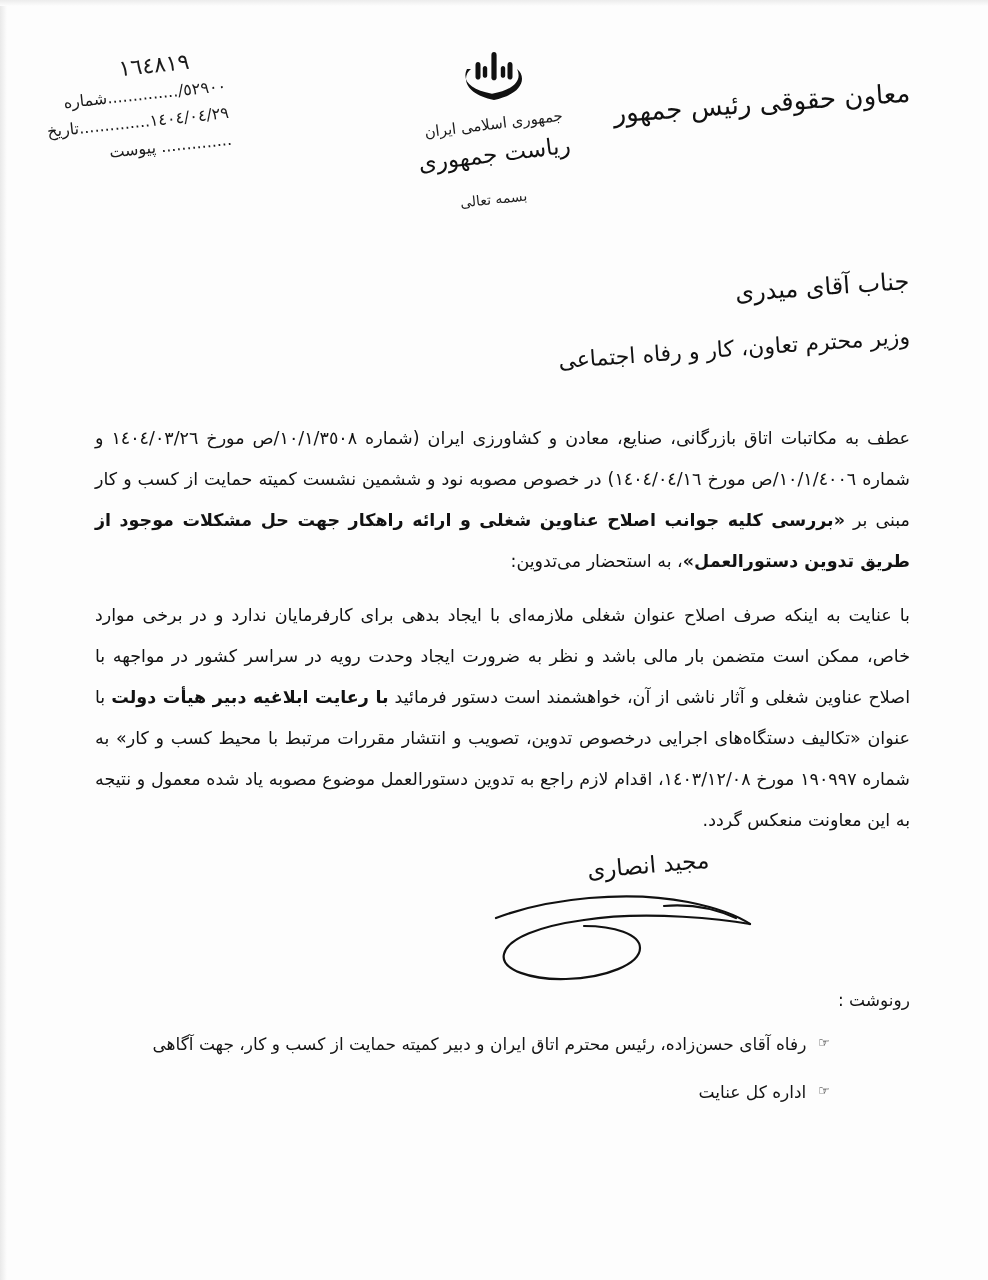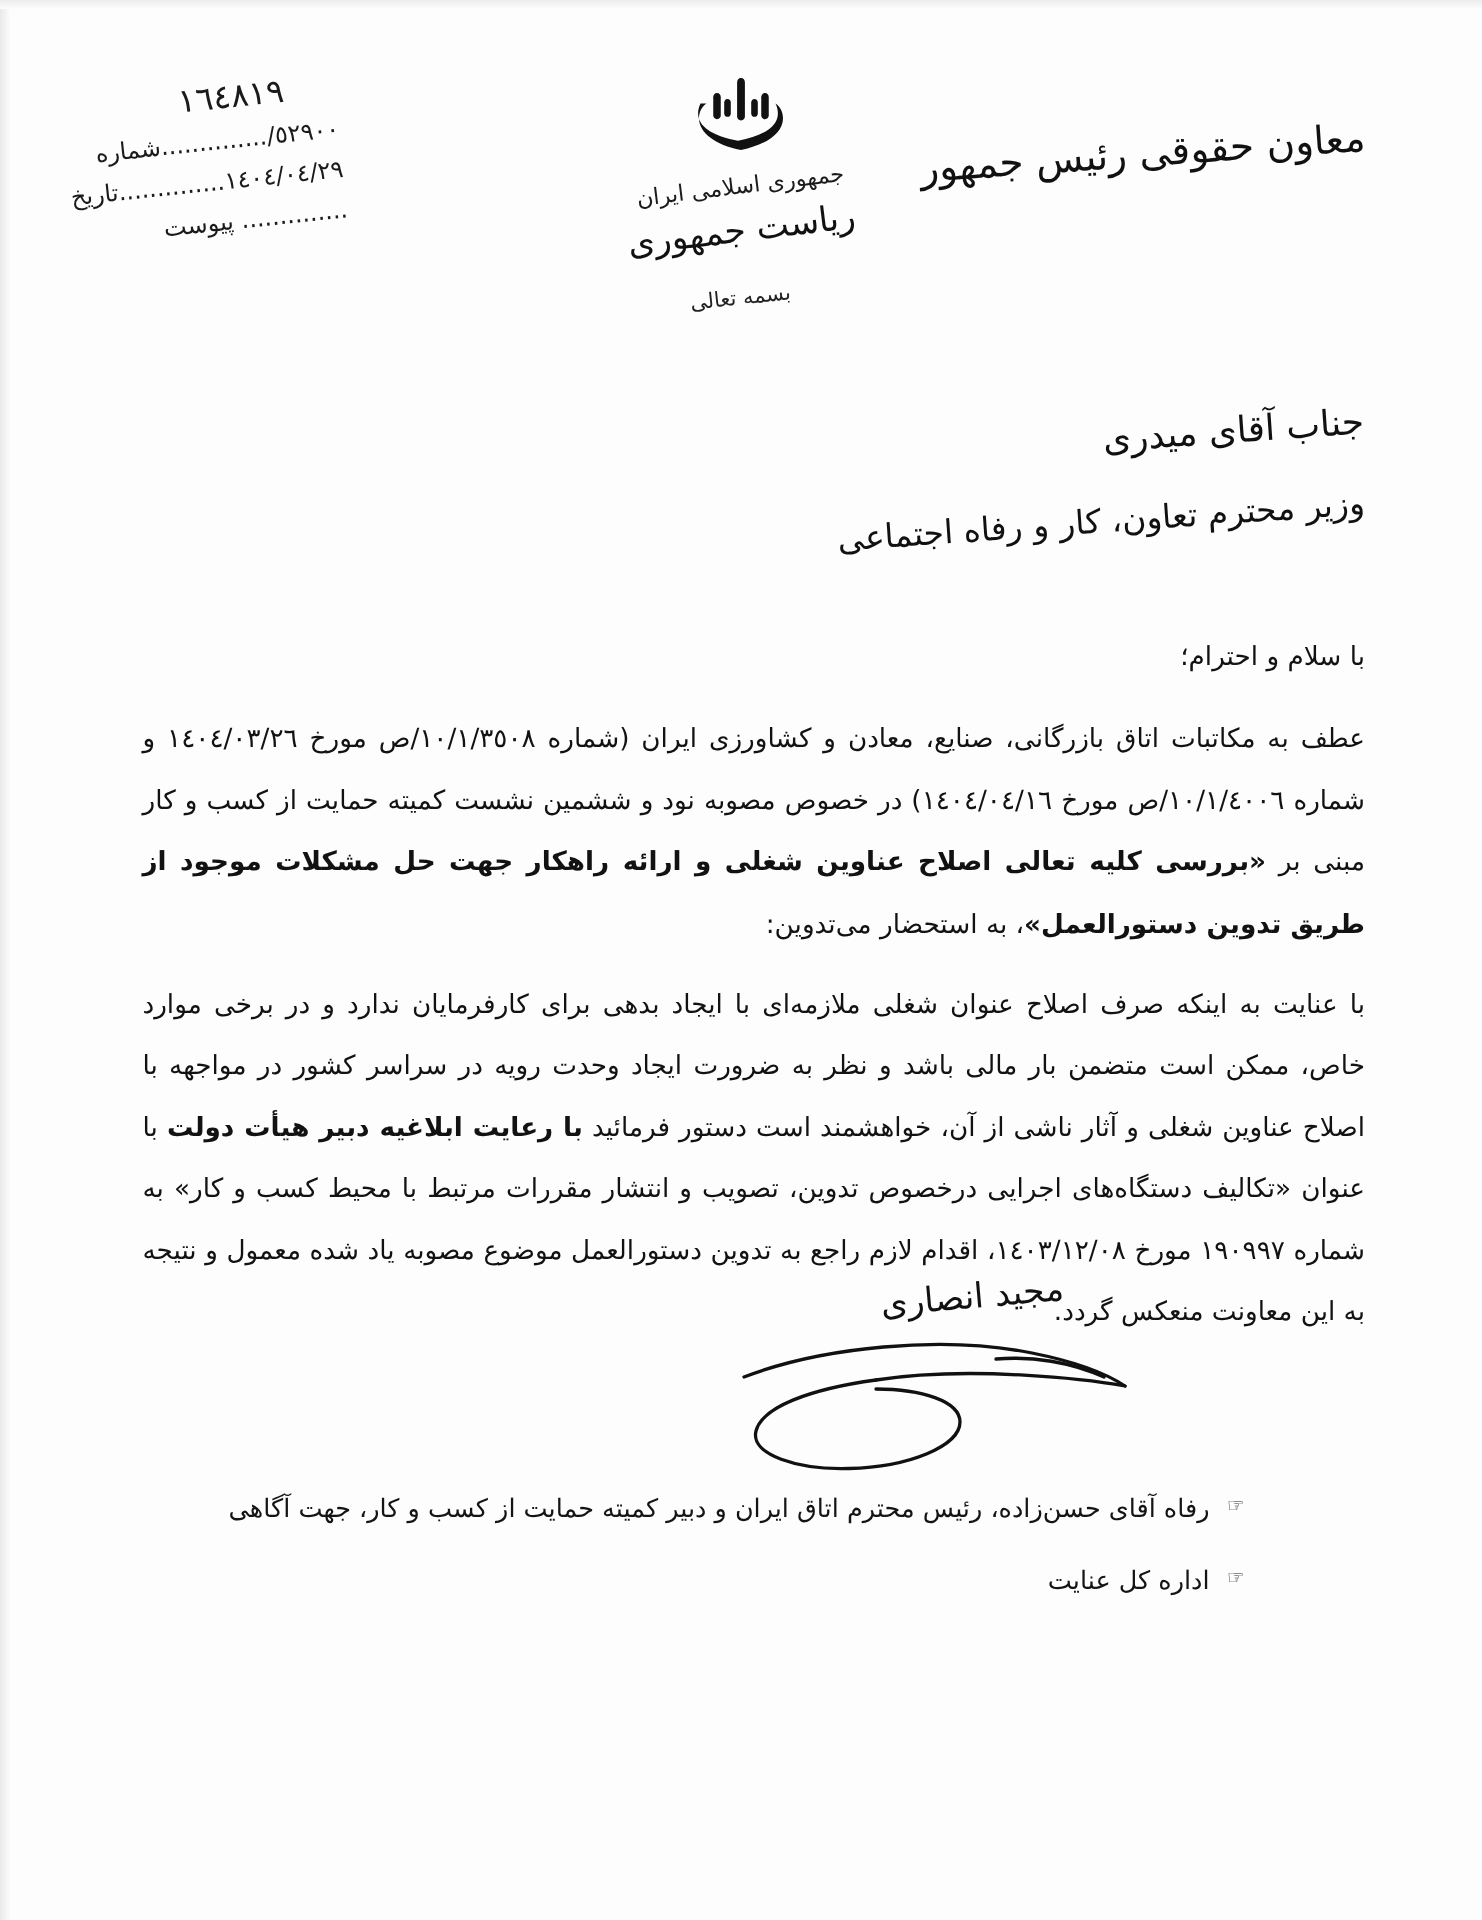--- a/index.html
+++ b/index.html
@@ -261,44 +261,44 @@
 
     <div class="dept-title">معاون حقوقی رئیس جمهور</div>
   </div>
 
   <div class="addressee">
     <div><span class="l1">جناب آقای میدری</span></div>
     <div><span class="l2">وزیر محترم تعاون، کار و رفاه اجتماعی</span></div>
   </div>
 
   <div class="body-block">
-    <div class="salutation">با سلام و احترام؛</div>
 
     <p class="para">
-      <span>عطف به مکاتبات اتاق بازرگانی، صنایع، معادن و کشاورزی ایران (شماره ١٠/١/٣٥٠٨/ص مورخ ١٤٠٤/٠٣/٢٦ و شماره ١٠/١/٤٠٠٦/ص مورخ ١٤٠٤/٠٤/١٦) در خصوص مصوبه نود و ششمین نشست کمیته حمایت از کسب و کار مبنی بر </span><span class="bold">«بررسی کلیه تعالی اصلاح عناوین شغلی و ارائه راهکار جهت حل مشکلات موجود از طریق تدوین دستورالعمل»</span><span>، به استحضار می‌تدوین:</span>
+      <span>عطف به مکاتبات اتاق بازرگانی، صنایع، معادن و کشاورزی ایران (شماره ١٠/١/٣٥٠٨/ص مورخ ١٤٠٤/٠٣/٢٦ و شماره ١٠/١/٤٠٠٦/ص مورخ ١٤٠٤/٠٤/١٦) در خصوص مصوبه نود و ششمین نشست کمیته حمایت از کسب و کار مبنی بر </span><span class="bold">«بررسی کلیه جوانب اصلاح عناوین شغلی و ارائه راهکار جهت حل مشکلات موجود از طریق تدوین دستورالعمل»</span><span>، به استحضار می‌تدوین:</span>
     </p>
 
     <p class="para">
       <span>با عنایت به اینکه صرف اصلاح عنوان شغلی ملازمه‌ای با ایجاد بدهی برای کارفرمایان ندارد و در برخی موارد خاص، ممکن است متضمن بار مالی باشد و نظر به ضرورت ایجاد وحدت رویه در سراسر کشور در مواجهه با اصلاح عناوین شغلی و آثار ناشی از آن، خواهشمند است دستور فرمائید </span><span class="bold">با رعایت ابلاغیه دبیر هیأت دولت</span><span> با عنوان «تکالیف دستگاه‌های اجرایی درخصوص تدوین، تصویب و انتشار مقررات مرتبط با محیط کسب و کار» به شماره ١٩٠٩٩٧ مورخ ١٤٠٣/١٢/٠٨، اقدام لازم راجع به تدوین دستورالعمل موضوع مصوبه یاد شده معمول و نتیجه به این معاونت منعکس گردد.</span>
     </p>
   </div>
 
   <div class="signature">
     <span class="sign-name">مجید انصاری</span>
     <svg class="sign-scribble" viewBox="0 0 330 110" xmlns="http://www.w3.org/2000/svg" aria-hidden="true">
       <g fill="none" stroke="#111" stroke-width="2.2" stroke-linecap="round">
         <path d="M8 42 C60 22 140 14 200 26 C230 32 250 40 262 48"></path>
         <path d="M262 48 C240 44 160 34 96 44"></path>
         <path d="M96 44 C52 50 20 62 16 78 C12 94 44 104 78 103 C118 102 152 88 152 72 C152 58 126 50 96 50"></path>
         <path d="M176 30 C200 28 226 32 248 42"></path>
       </g>
     </svg>
   </div>
 
   <div class="cc">
+    <div class="cc-title">رونوشت :</div>
     <ul class="cc-list">
       <li>
         <span class="bullet">☜</span>
         <span class="cc-text">رفاه آقای حسن‌زاده، رئیس محترم اتاق ایران و دبیر کمیته حمایت از کسب و کار، جهت آگاهی</span>
       </li>
       <li>
         <span class="bullet">☜</span>
         <span class="cc-text">اداره کل عنایت</span>
       </li>
     </ul>

